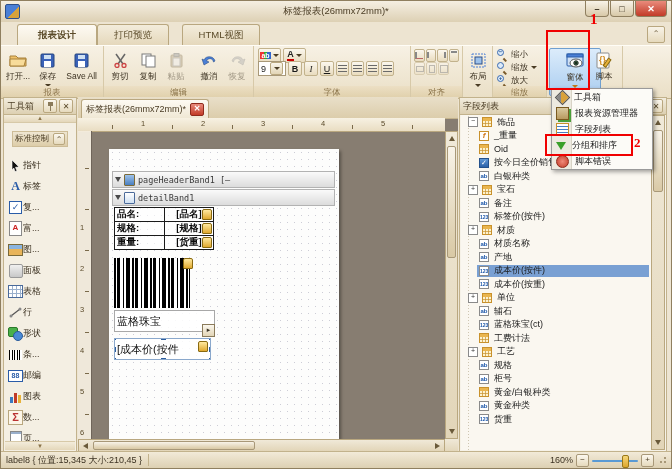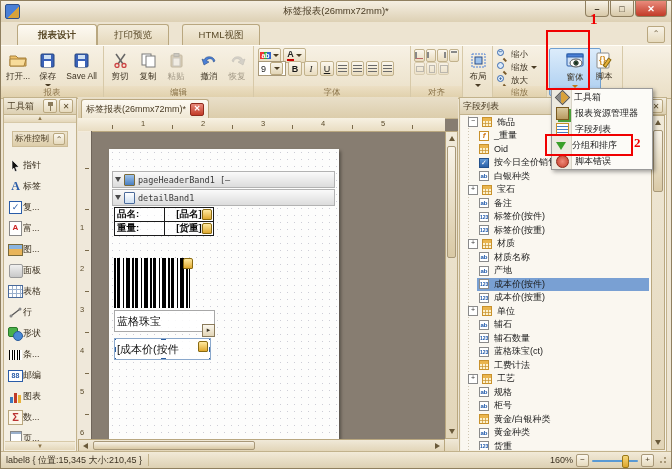--- a/index.html
+++ b/index.html
@@ -597,20 +597,24 @@
           <span class="bname">detailBand1</span>
         </div>
 
         <table class="dtable">
           <tbody>
               <tr>
             <td style="width:45px;">品名:</td>
             <td class="v"><span>[品名]</span><span class="dbicon"></span></td>
           </tr>
           <tr>
+            <td>规格:</td>
+            <td class="v"><span>[规格]</span><span class="dbicon"></span></td>
+          </tr>
+          <tr>
             <td>重量:</td>
             <td class="v"><span>[货重]</span><span class="dbicon"></span></td>
           </tr>
         </tbody>
           </table>
 
         <div class="barcode"></div>
         <span class="dbicon" style="left:74px;top:109px;right:auto;"></span>
 
         <div class="tbox" style="top:161px;width:101px;">
@@ -689,25 +693,20 @@
           <span class="ind"></span>
           <span class="fi fi-text"></span>
           <span>备注</span>
         </div>
       <div class="frow">
           <span class="ind"></span>
           <span class="fi fi-num"></span>
           <span>标签价(按件)</span>
         </div>
       <div class="frow">
-          <span class="ind"></span>
-          <span class="fi fi-num"></span>
-          <span>标签价(按重)</span>
-        </div>
-      <div class="frow">
           <span class="ind2"></span>
           <span class="texp">+</span>
           <span class="fi fi-table"></span>
           <span>材质</span>
         </div>
       <div class="frow">
           <span class="ind"></span>
           <span class="fi fi-text"></span>
           <span>材质名称</span>
         </div>
@@ -729,25 +728,20 @@
       <div class="frow">
           <span class="ind2"></span>
           <span class="texp">+</span>
           <span class="fi fi-table"></span>
           <span>单位</span>
         </div>
       <div class="frow">
           <span class="ind"></span>
           <span class="fi fi-text"></span>
           <span>辅石</span>
-        </div>
-      <div class="frow">
-          <span class="ind"></span>
-          <span class="fi fi-num"></span>
-          <span>辅石数量</span>
         </div>
       <div class="frow">
           <span class="ind"></span>
           <span class="fi fi-num"></span>
           <span>蓝格珠宝(ct)</span>
         </div>
       <div class="frow">
           <span class="ind"></span>
           <span class="fi fi-table"></span>
           <span>工费计法</span>

